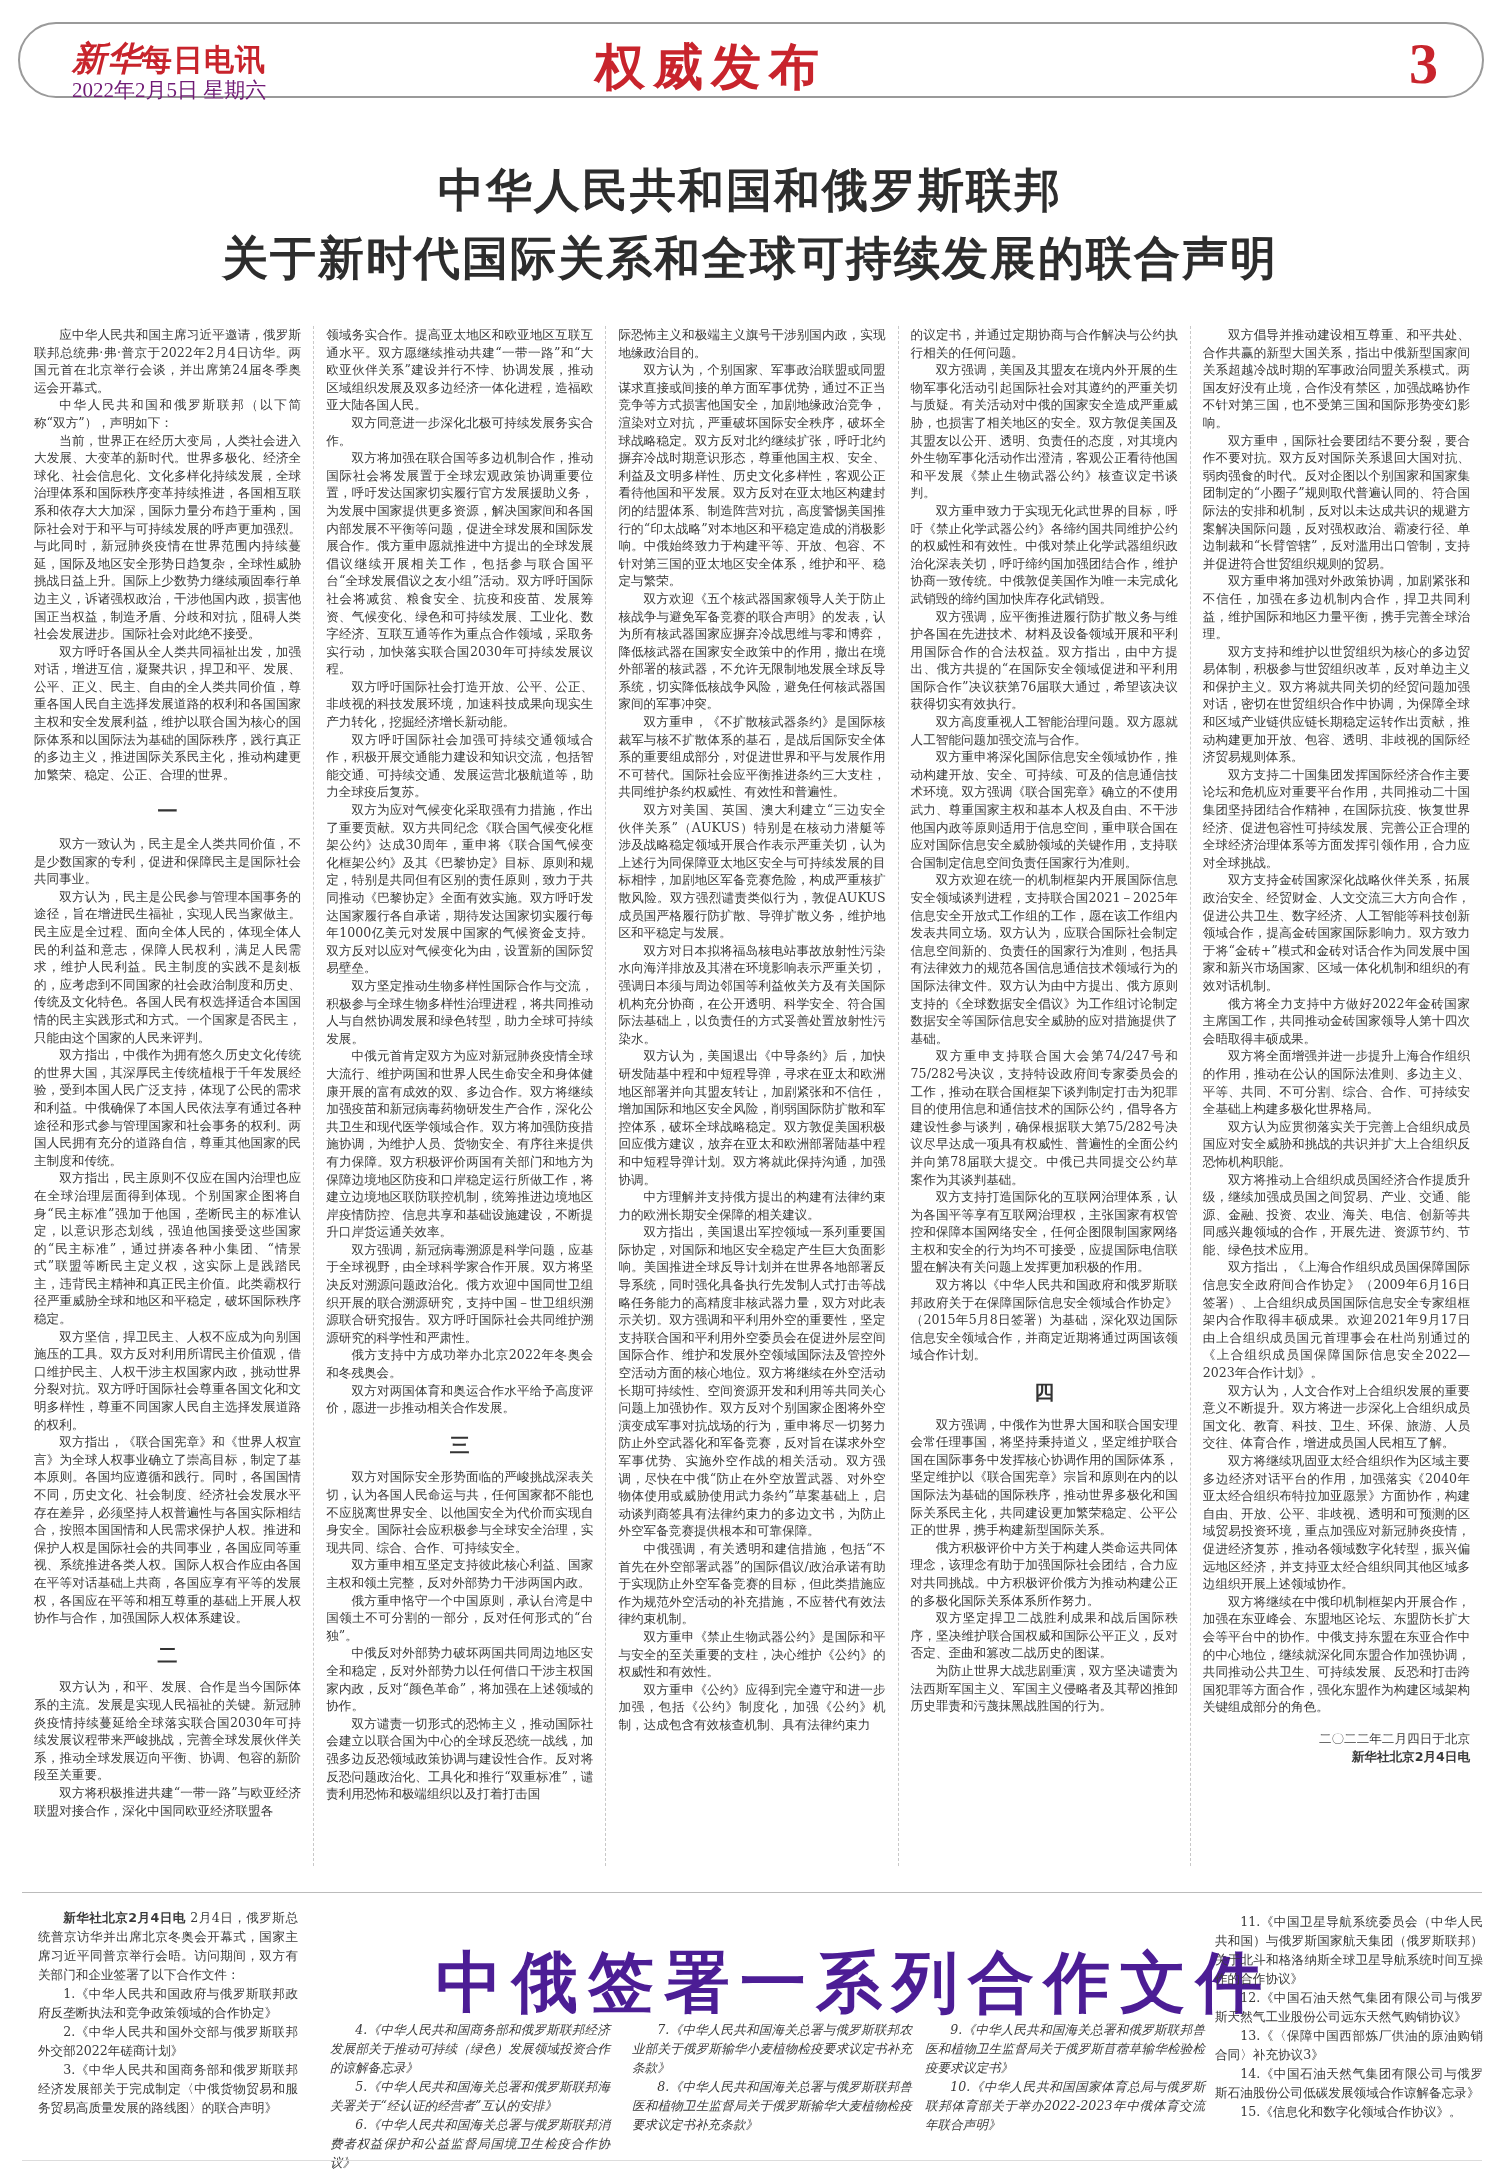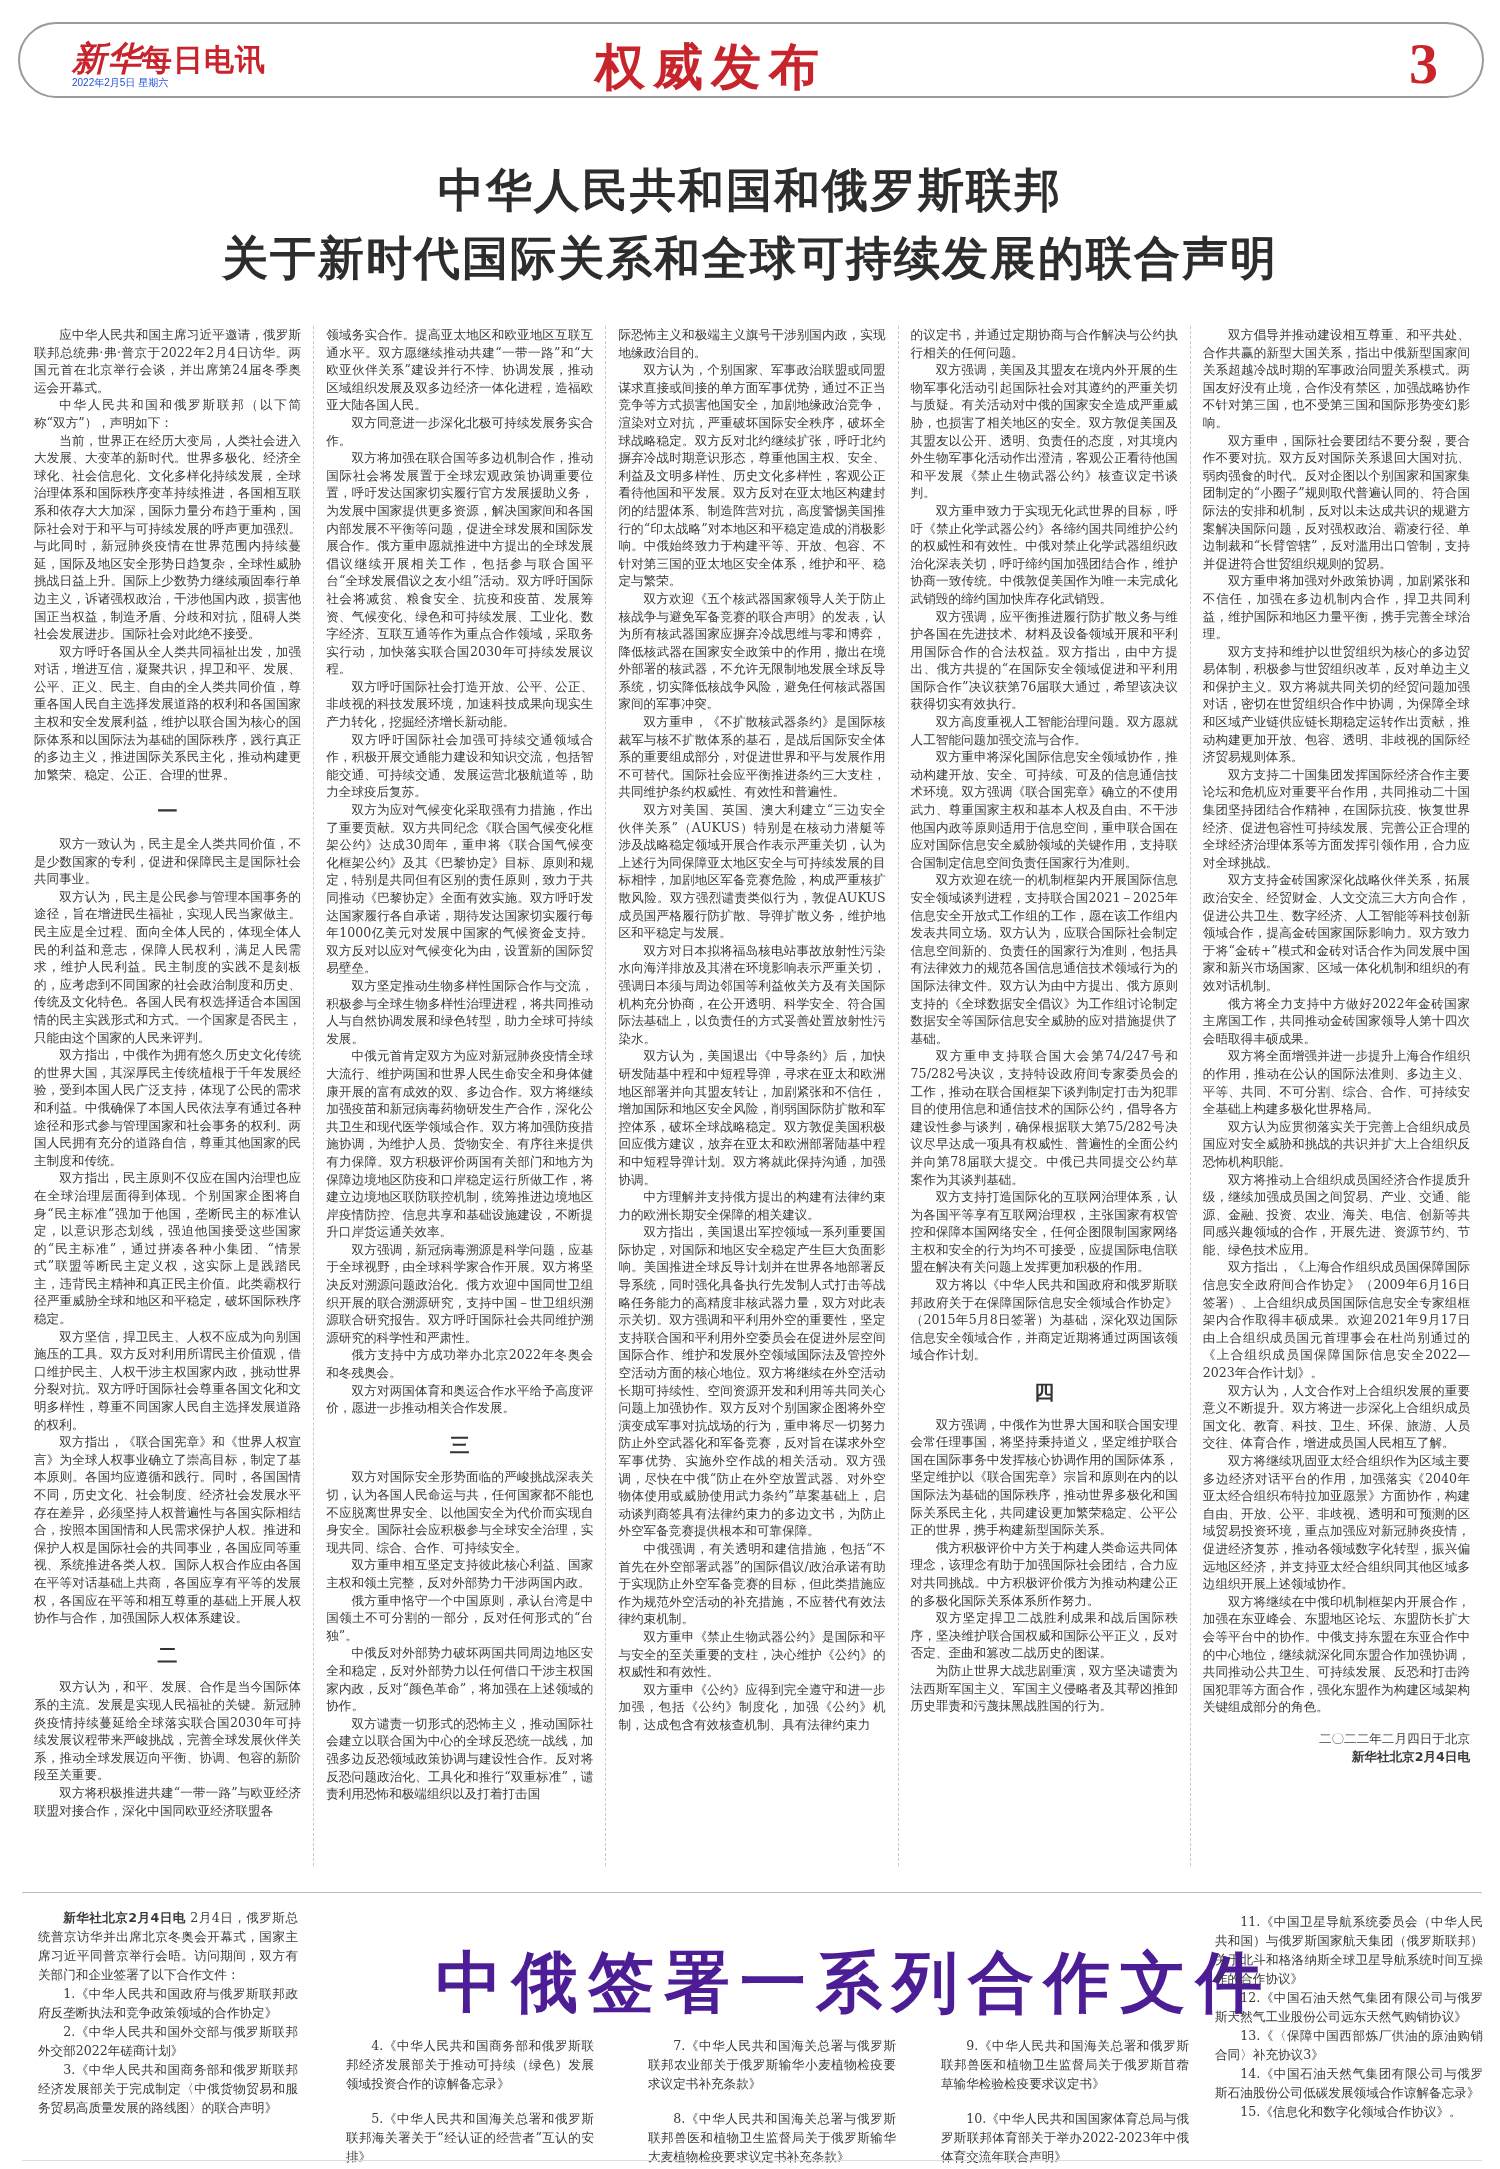--- a/index.html
+++ b/index.html
@@ -3,22 +3,22 @@
 <meta charset="utf-8">
 <style>
   html, body { margin:0; padding:0; background:#ffffff; }
   body { width:1500px; height:2169px; position:relative; overflow:hidden;
          font-family:"DejaVu Serif", serif; color:#3a3a3a; }
   .masthead { position:absolute; left:18px; top:22px; width:1466px; height:76px;
               border:2px solid #9a9a9a; border-radius:40px; box-sizing:border-box; }
   .brand { position:absolute; left:52px; top:12px; color:#c8242c; font-size:30px;
            font-weight:bold; letter-spacing:1px; font-family:"DejaVu Serif", serif; }
   .brand .script { font-style:italic; font-size:34px; }
-  .date { position:absolute; left:52px; top:52px; font-size:10px; color:#1d4ed8;
-          font-family:Liberation Sans, sans-serif; }
+  .date { position:absolute; left:52px; top:52px; font-size:21px; color:#701a75;
+          font-family:Liberation Serif, serif; }
   .section-title { position:absolute; left:575px; top:10px; font-size:50px; color:#c8242c;
                    font-weight:bold; letter-spacing:8px; font-family:"DejaVu Serif", serif; }
   .page-num { position:absolute; right:44px; top:6px; font-size:58px; color:#c8242c;
               font-weight:bold; font-family:"Liberation Serif", serif; }
   .headline { position:absolute; left:0; width:1500px; text-align:center;
               font-family:"DejaVu Sans", sans-serif; font-weight:bold; color:#2d2d2d; }
   .h1 { top:160px; font-size:46px; letter-spacing:2px; }
   .h2 { top:228px; font-size:46px; letter-spacing:2px; }
   .cols { position:absolute; left:22px; top:326px; width:1460px; height:1540px;
           display:flex; gap:0; }
@@ -33,21 +33,21 @@
                font-family:"DejaVu Sans", sans-serif; }
   .divider { position:absolute; left:22px; top:1892px; width:1460px; height:1px; background:#bbb; }
   .lower-lead { position:absolute; left:38px; top:1908px; width:260px; font-size:12.6px;
                 line-height:19px; text-align:justify; }
   .lower-lead p { margin:0; text-indent:2em; }
   .lead-bold { font-weight:bold; font-family:"DejaVu Sans", sans-serif; }
   .headline2 { position:absolute; left:436px; top:1938px; font-size:66px; font-weight:bold;
                letter-spacing:10px; font-family:"DejaVu Serif", serif; color:#4c1d95; }
   .lower-col { position:absolute; top:2020px; width:280px; font-size:12.6px; line-height:19px;
                text-align:justify; }
-  .lower-col p { margin:16px; text-indent:2em; }
+  .lower-col p { margin:0; text-indent:2em;font-style:italic; }
   .right-list { position:absolute; left:1215px; top:1912px; width:268px; font-size:12.6px;
                 line-height:19px; text-align:justify; }
   .right-list p { margin:0; text-indent:2em; }
   .bottom-rule { position:absolute; left:22px; top:2160px; width:1460px; height:1px; background:#ddd; }
 </style>
 </head>
 <body>
 
 <div class="masthead">
   <div class="brand">

